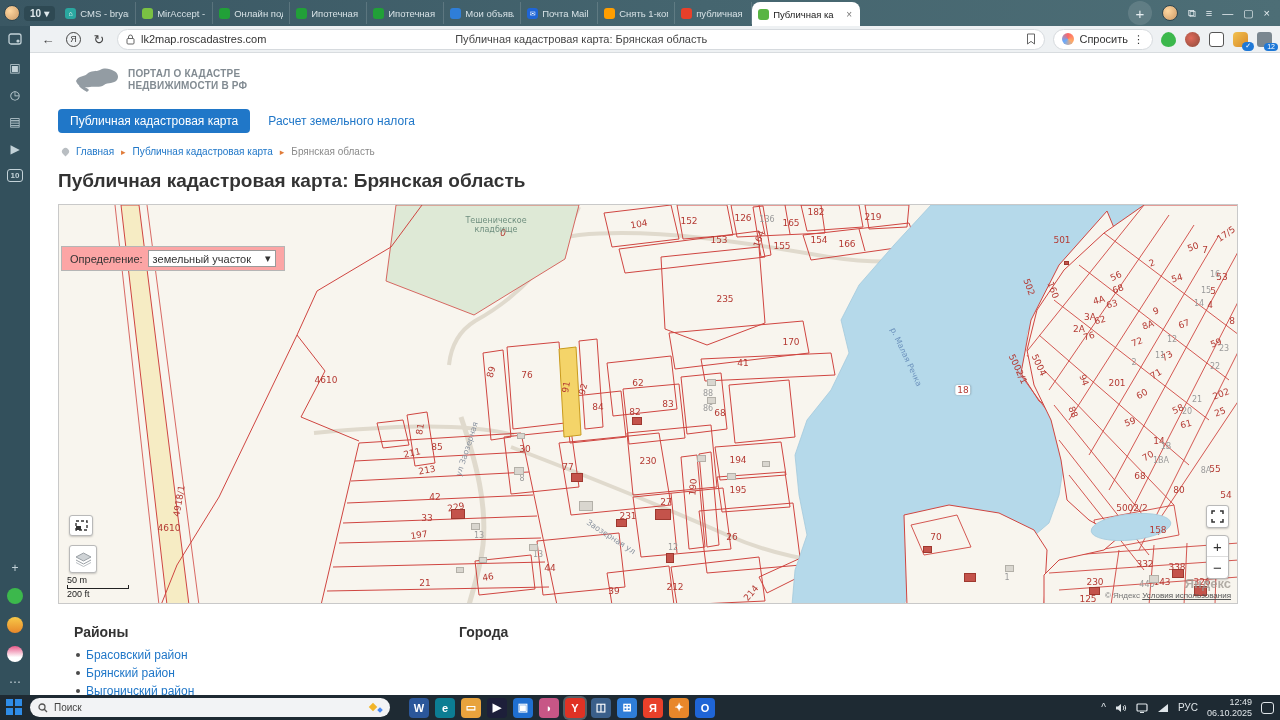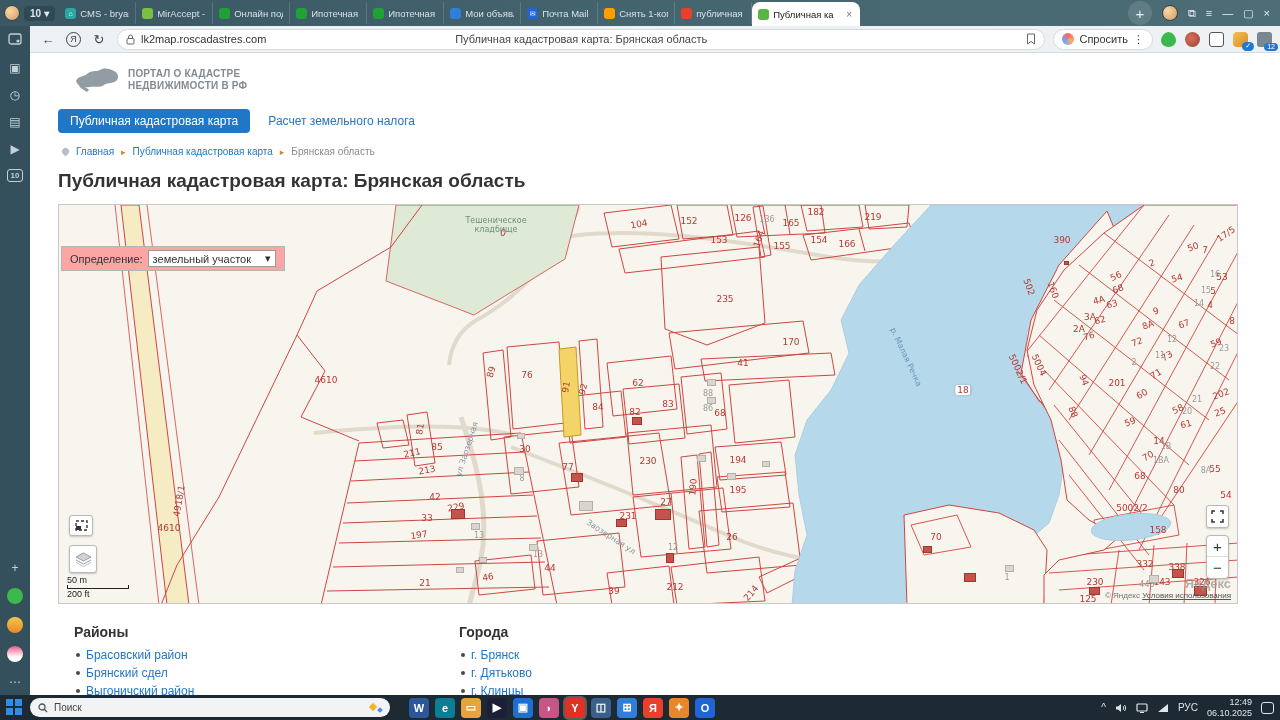--- a/index.html
+++ b/index.html
@@ -431,21 +431,21 @@
               <span class="map-label" style="left: 569px; top: 311px; transform: translate(-50%, -50%);">231</span>
               <span class="map-label" style="left: 607px; top: 297px; transform: translate(-50%, -50%);">27</span>
               <span class="map-label" style="left: 634px; top: 282px; transform: translate(-50%, -50%) rotate(-85deg);">190</span>
               <span class="map-label" style="left: 679px; top: 255px; transform: translate(-50%, -50%);">194</span>
               <span class="map-label" style="left: 679px; top: 285px; transform: translate(-50%, -50%);">195</span>
               <span class="map-label" style="left: 673px; top: 332px; transform: translate(-50%, -50%);">26</span>
               <span class="map-label" style="left: 555px; top: 386px; transform: translate(-50%, -50%);">39</span>
               <span class="map-label" style="left: 616px; top: 382px; transform: translate(-50%, -50%);">212</span>
               <span class="map-label" style="left: 692px; top: 388px; transform: translate(-50%, -50%) rotate(-50deg);">214</span>
               <span class="map-label" style="left: 877px; top: 332px; transform: translate(-50%, -50%);">70</span>
-              <span class="map-label" style="left: 1003px; top: 35px; transform: translate(-50%, -50%);">390</span>
+              <span class="map-label" style="left: 1003px; top: 35px; transform: translate(-50%, -50%);">501</span>
               <span class="map-label" style="left: 970px; top: 82px; transform: translate(-50%, -50%) rotate(70deg);">502</span>
               <span class="map-label" style="left: 994px; top: 85px; transform: translate(-50%, -50%) rotate(70deg);">160</span>
               <span class="map-label" style="left: 959px; top: 164px; transform: translate(-50%, -50%) rotate(65deg);">5002/1</span>
               <span class="map-label" style="left: 980px; top: 160px; transform: translate(-50%, -50%) rotate(65deg);">5004</span>
               <span class="map-label" style="left: 1134px; top: 42px; transform: translate(-50%, -50%) rotate(-20deg);">50</span>
               <span class="map-label" style="left: 1146px; top: 45px; transform: translate(-50%, -50%);">7</span>
               <span class="map-label" style="left: 1093px; top: 58px; transform: translate(-50%, -50%) rotate(-20deg);">2</span>
               <span class="map-label" style="left: 1118px; top: 73px; transform: translate(-50%, -50%) rotate(-15deg);">54</span>
               <span class="map-label" style="left: 1057px; top: 71px; transform: translate(-50%, -50%) rotate(-25deg);">56</span>
               <span class="map-label" style="left: 1059px; top: 84px; transform: translate(-50%, -50%) rotate(-20deg);">68</span>
@@ -592,31 +592,26 @@
               <a href="#">Условия использования</a>
             </div>
           </div>
         </div>
 
         <div class="lists">
           <div class="listcol">
             <h3>Районы</h3>
             <ul id="districts">
                 <li><a href="#">Брасовский район</a></li>
-                <li><a href="#">Брянский сдел</a></li>
+                <li><a href="#">Брянский район</a></li>
                 <li><a href="#">Выгоничский район</a></li>
               </ul>
           </div>
           <div class="listcol">
             <h3>Города</h3>
-            <ul id="cities">
-                <li><a href="#">г. Брянск</a></li>
-                <li><a href="#">г. Дятьково</a></li>
-                <li><a href="#">г. Клинцы</a></li>
-              </ul>
           </div>
         </div>
       </div>
     </div>
   </div>
 
   <div class="taskbar">
     <div class="start">
         <span></span>
         <span></span>

